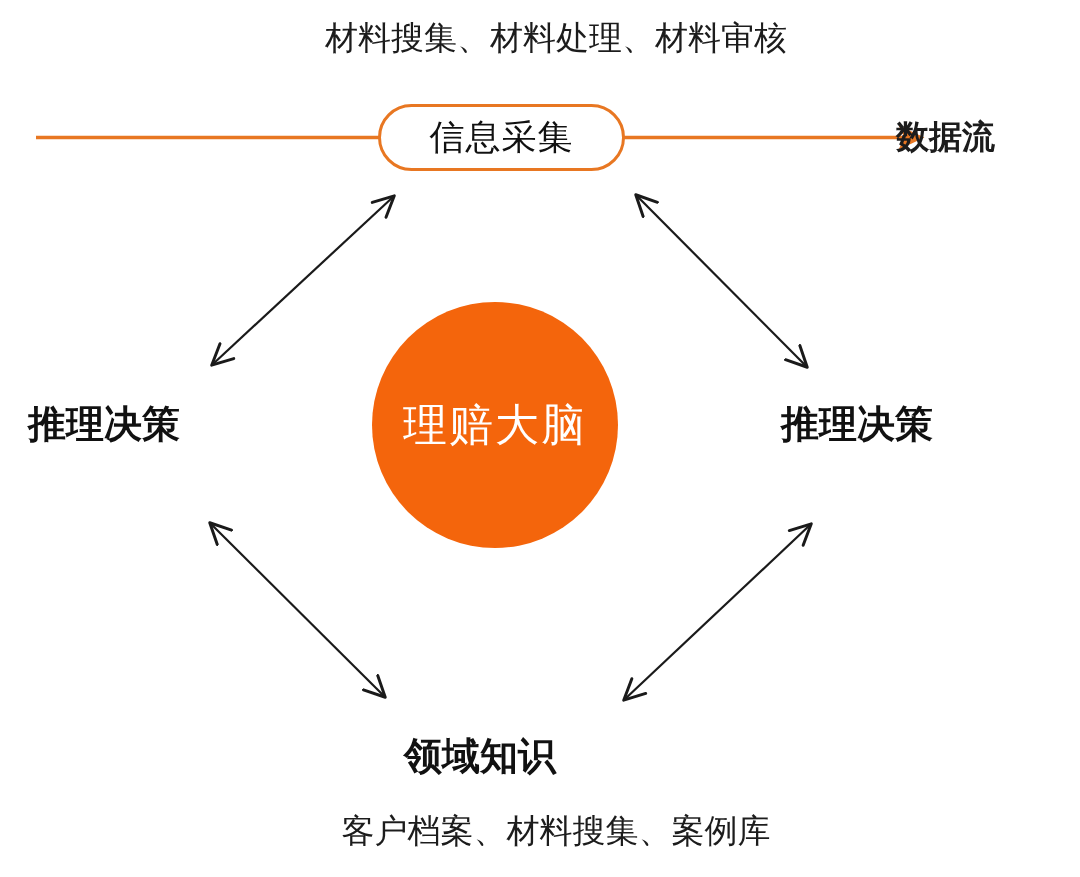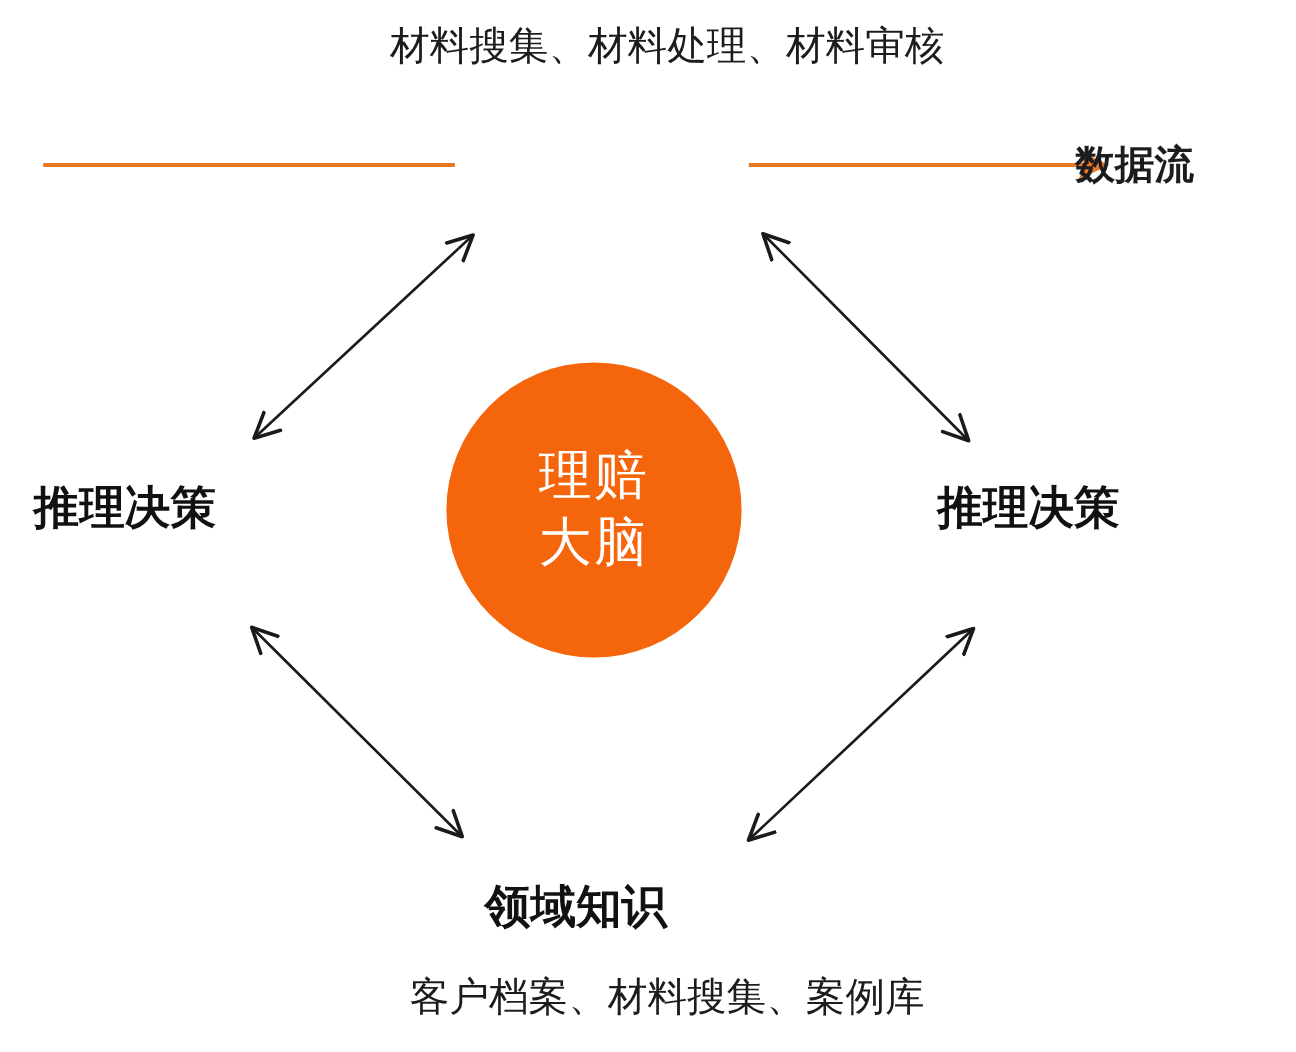--- a/index.html
+++ b/index.html
@@ -79,21 +79,20 @@
   
   #node-brain {
     position: absolute;
     left: 372px;
     top: 302px;
     width: 246px;
     height: 246px;
     border-radius: 50%;
     background: #F4650C;
     display: flex;
-    flex-direction: column;
     align-items: center;
     justify-content: center;
   }
   #node-brain .brain-line {
     color: #ffffff;
     font-size: 44px;
     line-height: 1.28;
     letter-spacing: 2px;
   }
 
@@ -134,20 +133,23 @@
 
     <line x1="637" y1="196" x2="806" y2="366" stroke="#1a1a1a" stroke-width="2.2" marker-start="url(#blk-head-start)" marker-end="url(#blk-head-end)"></line>
 
     <line x1="211" y1="524" x2="384" y2="696" stroke="#1a1a1a" stroke-width="2.2" marker-start="url(#blk-head-start)" marker-end="url(#blk-head-end)"></line>
 
     <line x1="625" y1="699" x2="810" y2="525" stroke="#1a1a1a" stroke-width="2.2" marker-start="url(#blk-head-start)" marker-end="url(#blk-head-end)"></line>
   </svg>
 
   <div class="txt caption" id="caption-top">材料搜集、材料处理、材料审核</div>
 
+  <div id="node-info-collection">
+    <span class="node-label">信息采集</span>
+  </div>
 
   <div class="txt" id="label-dataflow">数据流</div>
 
   <div id="node-brain">
     <span class="brain-line">理赔</span>
     <span class="brain-line">大脑</span>
   </div>
 
   <div class="txt corner-label" id="label-reasoning">推理决策</div>
 

